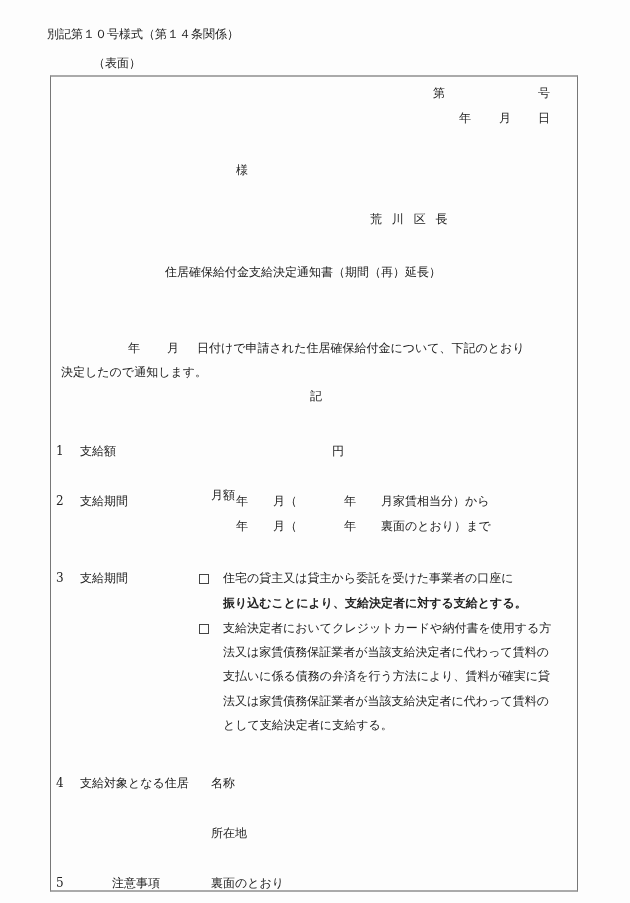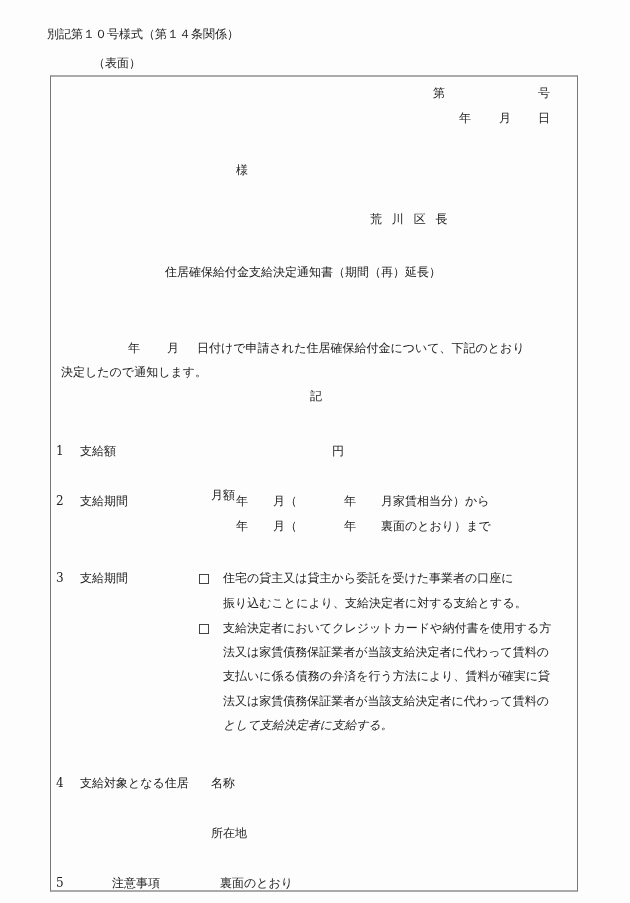--- a/index.html
+++ b/index.html
@@ -50,29 +50,29 @@
 <div class="abs" style="left:236px;top:519px;">年</div>
 <div class="abs" style="left:273px;top:519px;">月（</div>
 <div class="abs" style="left:344px;top:519px;">年</div>
 <div class="abs" style="left:381px;top:519px;">裏面のとおり）まで</div>
 
 <div class="abs" style="left:56px;top:571px;">3</div>
 <div class="abs" style="left:80px;top:571px;">支給期間</div>
 
 <div class="abs" style="left:199px;top:573px;"><span class="cb"></span></div>
 <div class="abs" style="left:223px;top:571px;">住宅の貸主又は貸主から委託を受けた事業者の口座に</div>
-<div class="abs" style="left:223px;top:596px;">振り込むことにより、支給決定者に対する支給とする。</div>
+<div class="abs" style="left:223px;top:596px;font-weight:bold;">振り込むことにより、支給決定者に対する支給とする。</div>
 
 <div class="abs" style="left:199px;top:623px;"><span class="cb"></span></div>
 <div class="abs" style="left:223px;top:621px;">支給決定者においてクレジットカードや納付書を使用する方</div>
 <div class="abs" style="left:223px;top:645px;">法又は家賃債務保証業者が当該支給決定者に代わって賃料の</div>
 <div class="abs" style="left:223px;top:670px;font-family:Liberation Mono, monospace;">支払いに係る債務の弁済を行う方法により、賃料が確実に貸</div>
 <div class="abs" style="left:223px;top:694px;">法又は家賃債務保証業者が当該支給決定者に代わって賃料の</div>
-<div class="abs" style="left:223px;top:718px;font-style:italic;">として支給決定者に支給する。</div>
+<div class="abs" style="left:223px;top:718px;">として支給決定者に支給する。</div>
 
 <div class="abs" style="left:56px;top:776px;">4</div>
 <div class="abs" style="left:80px;top:776px;">支給対象となる住居</div>
 <div class="abs" style="left:211px;top:776px;">名称</div>
 <div class="abs" style="left:211px;top:826px;">所在地</div>
 
 <div class="abs" style="left:56px;top:876px;">5</div>
 <div class="abs" style="left:80px;top:876px;margin-left:32px;">注意事項</div>
-<div class="abs" style="left:220px;top:876px;">裏面のとおり</div>
+<div class="abs" style="left:211px;top:876px;">裏面のとおり</div>
 
 </body></html>

